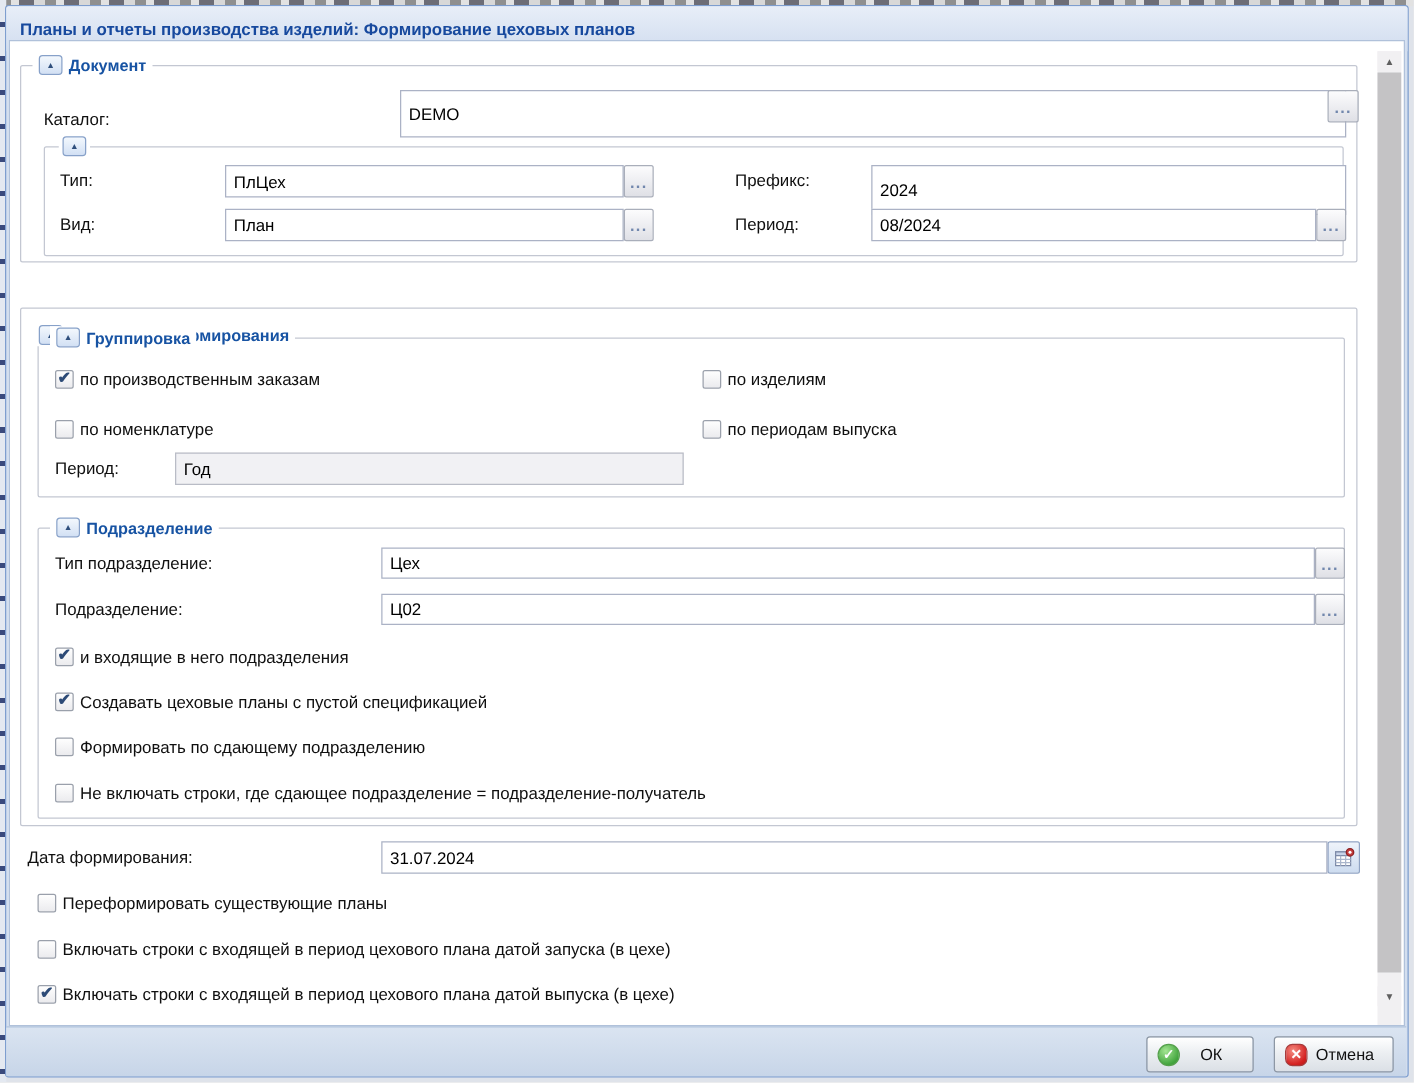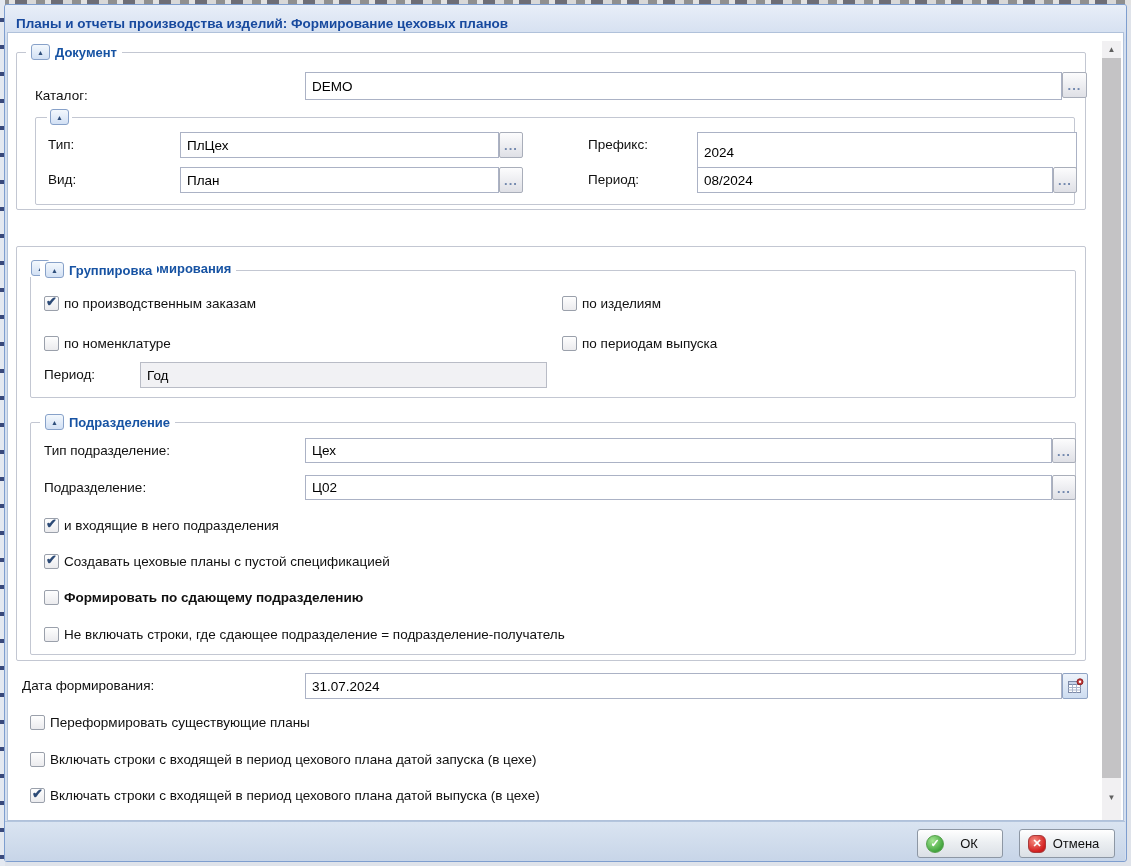--- a/index.html
+++ b/index.html
@@ -85,21 +85,21 @@
   <div class="abs body-white"></div>
   <div class="abs footer"></div>
 
   <div class="fs" style="left:16px; top:52px; width:1070px; height:158px;"></div>
   <div class="legend" style="left:26px; top:43px;">
     <span class="collapse-btn">▲</span>
     <span class="legend-text">Документ</span>
   </div>
 
   <span class="lbl" style="left:35px; top:88px;">Каталог:</span>
-  <input class="input" style="left: 305px; top: 72px; width: 757px; height: 28px;" value="DEMO">
+  <input class="input" style="left: 320px; top: 72px; width: 757px; height: 38px;" value="DEMO">
   <div class="ell-btn" style="left:1062px; top:72px; width:25px; height:26px;">
     <span class="dots">...</span>
   </div>
 
   <div class="fs" style="left:35px; top:117px; width:1040px; height:88px;"></div>
   <div class="legend" style="left:47px; top:108px; padding:0 3px;">
     <span class="collapse-btn">▲</span>
   </div>
 
   <span class="lbl" style="left:48px; top:137px;">Тип:</span>
@@ -180,21 +180,21 @@
   <span class="cb-lbl" style="left:64px; top:517px;">и входящие в него подразделения</span>
 
   <div class="cb on" style="left:44px; top:554px;">
     <span class="mark">✔</span>
   </div>
   <span class="cb-lbl" style="left:64px; top:553px;">Создавать цеховые планы с пустой спецификацией</span>
 
   <div class="cb" style="left:44px; top:590px;">
     
   </div>
-  <span class="cb-lbl" style="left:64px; top:589px;font-weight:bold;">Формировать по сдающему подразделению</span>
+  <span class="cb-lbl" style="left:64px; top:589px;">Формировать по сдающему подразделению</span>
 
   <div class="cb" style="left:44px; top:627px;">
     
   </div>
   <span class="cb-lbl" style="left:64px; top:626px;">Не включать строки, где сдающее подразделение = подразделение-получатель</span>
 
   <span class="lbl" style="left:22px; top:678px;">Дата формирования:</span>
   <input class="input" style="left: 305px; top: 673px; width: 757px; height: 26px;" value="31.07.2024">
   <div class="cal-btn" style="left:1062px; top:673px; width:26px; height:26px;">
     <svg width="17" height="16" viewBox="0 0 17 16">

